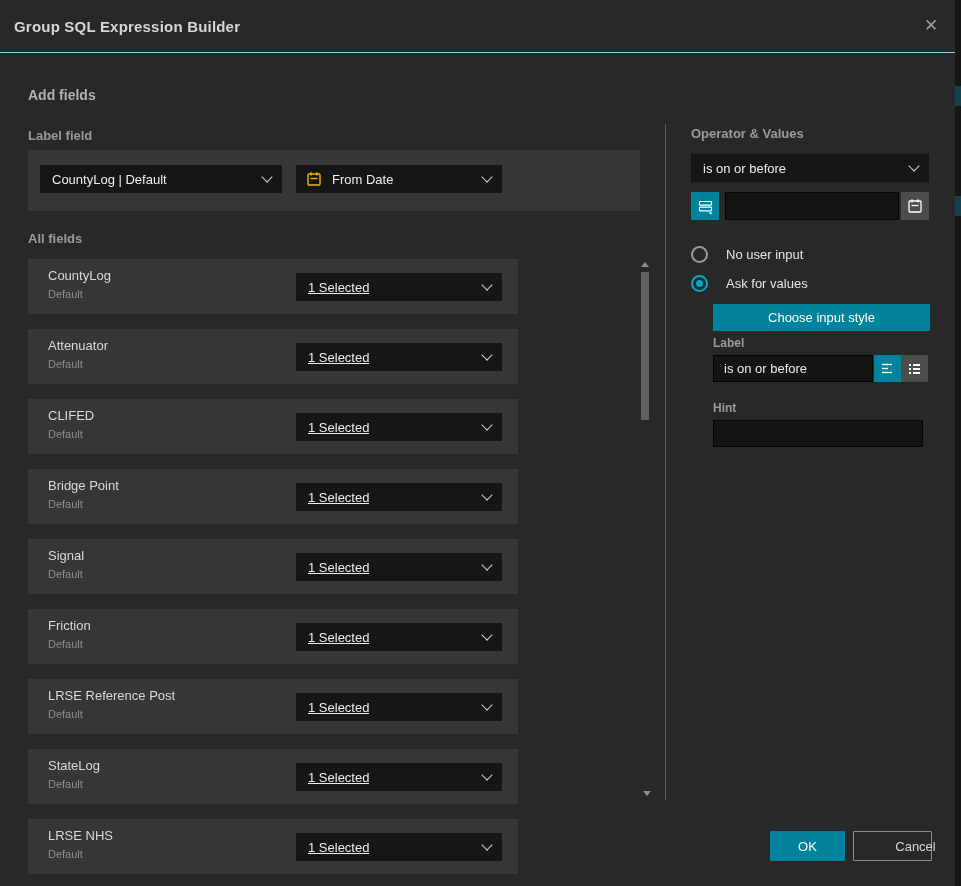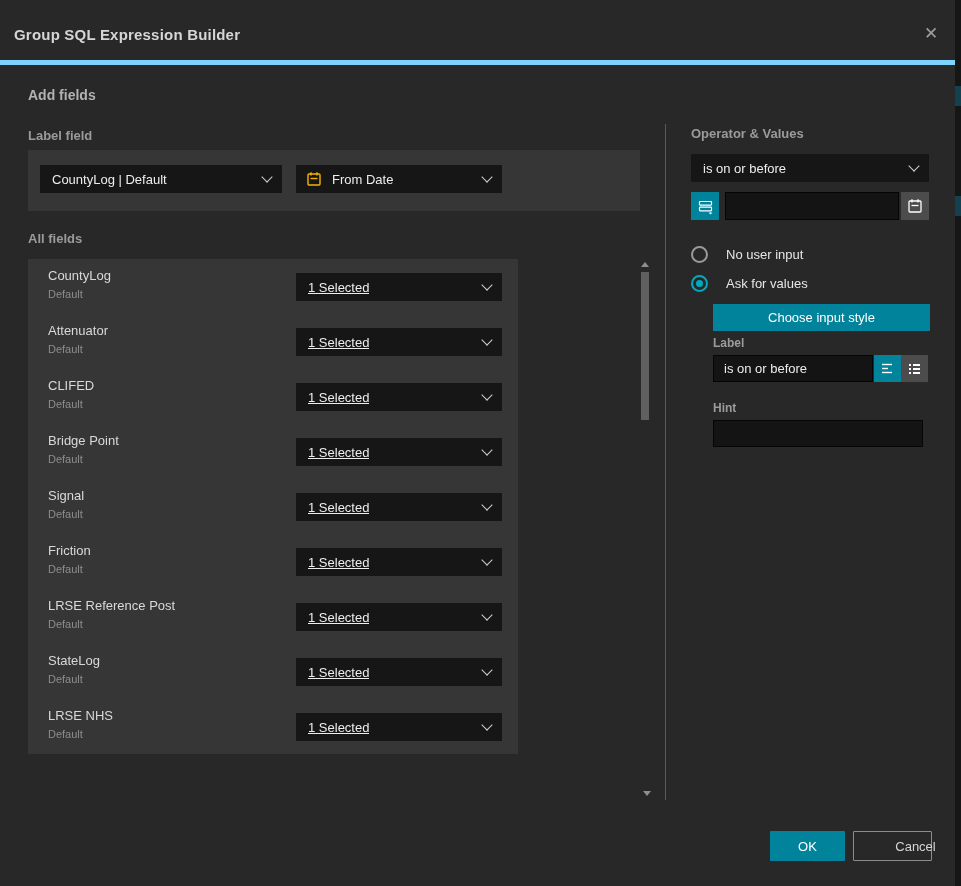--- a/index.html
+++ b/index.html
@@ -4,22 +4,22 @@
 <style>
   html,body{margin:0;padding:0;background:#1b1b1b;}
   .stage{
     position:relative;width:961px;height:886px;overflow:hidden;
     background:#282828;
     font-family:"Liberation Sans","DejaVu Sans",sans-serif;
     -webkit-font-smoothing:antialiased;
   }
   
   .titlebar{
-    position:absolute;left:0;top:8px;width:955px;height:52px;
-    border-bottom:5px solid #7dd3fc;display:flex;align-items:center;
+    position:absolute;left:0;top:0;width:955px;height:52px;
+    border-bottom:1px solid #7dd3fc;display:flex;align-items:center;
   }
   .title{margin-left:14px;font-size:15px;font-weight:bold;color:#d6d6d6;letter-spacing:.2px;}
   .close-x{
     position:absolute;right:12px;top:14px;width:24px;height:24px;
     color:#9d9d9d;font-size:17px;line-height:24px;text-align:center;cursor:pointer;
   }
   
   .edge-strip{position:absolute;left:955px;top:0;width:6px;height:886px;background:#161616;}
   .edge-frag{position:absolute;left:0;width:6px;height:20px;background:#14414f;}
   
@@ -37,21 +37,21 @@
     transform:rotate(45deg);transform-origin:center;margin-top:-2px;
   }
   .tbox{position:absolute;background:#141414;border:1px solid #050505;box-sizing:border-box;
         color:#ededed;font-size:13px;padding:0 10px;outline:none;}
   
   .main-panel{position:absolute;left:28px;top:150px;width:612px;height:61px;background:#363636;}
   .mp-select1{position:absolute;left:12px;top:15px;width:242px;}
   .mp-select2{position:absolute;left:268px;top:15px;width:206px;padding-left:36px;}
   .cal-abs{position:absolute;left:10px;top:6px;}
   
-  .rows{position:absolute;left:28px;top:259px;width:490px;display:flex;flex-direction:column;gap:0;}
+  .rows{position:absolute;left:28px;top:259px;width:490px;display:flex;flex-direction:column;gap:15px;}
   .row{position:relative;height:55px;background:#363636;flex:none;}
   .row-name{position:absolute;left:20px;top:9px;font-size:13px;color:#d9d9d9;}
   .row-sub{position:absolute;left:20px;top:29px;font-size:11px;color:#8d8d8d;}
   .row-select{position:absolute;left:268px;top:14px;width:206px;text-decoration:underline;}
   
   .sb-thumb{position:absolute;left:641px;top:272px;width:8px;height:148px;background:#606060;}
   .tri{position:absolute;width:0;height:0;border-left:4px solid transparent;border-right:4px solid transparent;}
   .tri-up{left:641px;top:262px;border-bottom:5px solid #8f8f8f;}
   .tri-down{left:643px;top:791px;border-top:5px solid #8f8f8f;}
   

